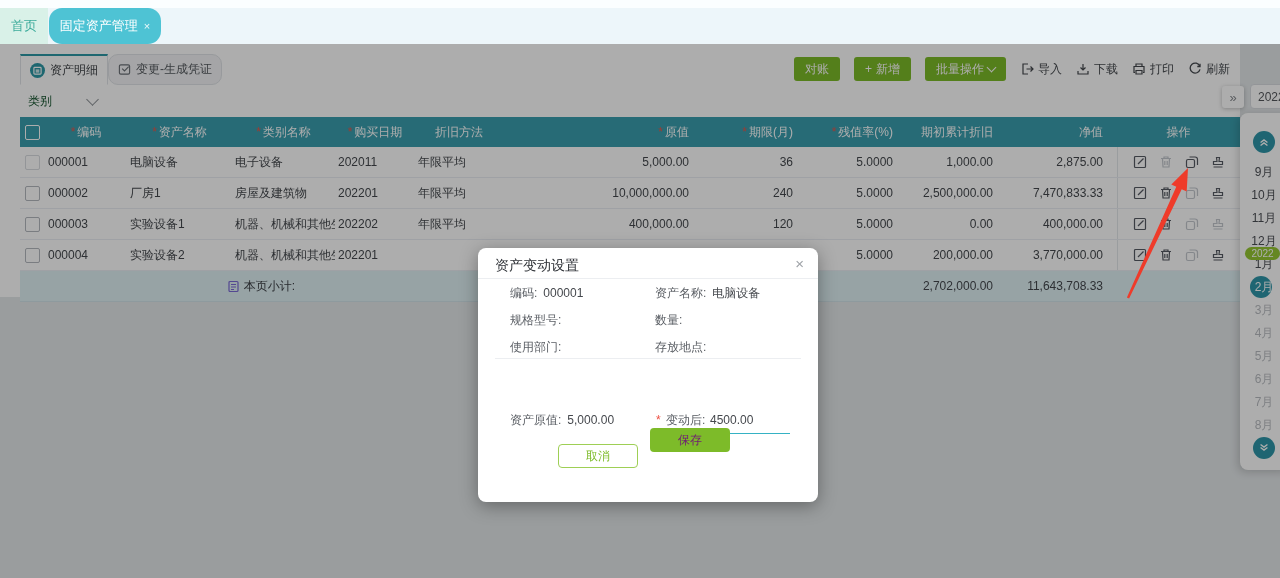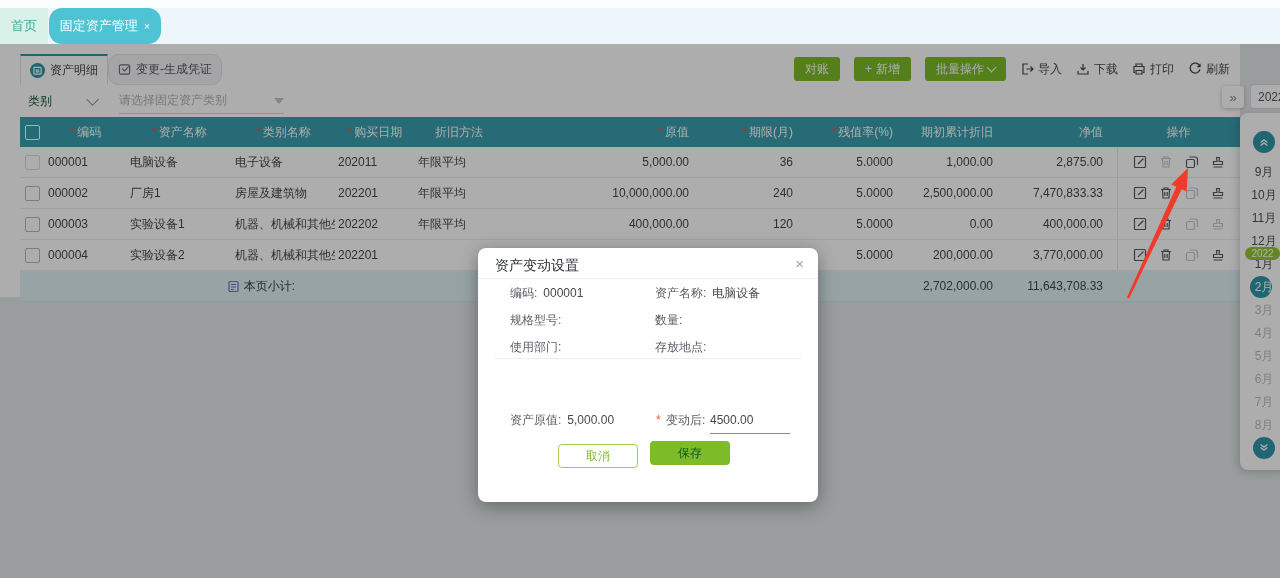--- a/index.html
+++ b/index.html
@@ -103,22 +103,22 @@
             display:flex;align-items:center;justify-content:space-between;cursor:pointer;}
   .m-select .sv{margin-left:17px;color:#45484d;}
   .m-input{position:absolute;left:232px;top:-2px;width:80px;height:26px;border:none;
            border-bottom:1px solid #35b2c4;color:#45484d;font-size:12px;font-family:inherit;outline:none;
            padding:0;background:transparent;}
   .m-star{position:absolute;left:178px;color:#ee4f43;}
   .m-after{position:absolute;left:188px;}
   .btn-cancel{position:absolute;left:80px;top:196px;width:80px;height:24px;background:#fff;
               border:1px solid #9ecf55;border-radius:4px;color:#7dbb29;font-size:12px;cursor:pointer;
               font-family:inherit;}
-  .btn-save{position:absolute;left:172px;top:193px;width:80px;height:24px;background:#7dbb29;
-            border:none;border-radius:4px;color:#14532d;font-size:12px;cursor:pointer;font-family:inherit;}
+  .btn-save{position:absolute;left:172px;top:180px;width:80px;height:24px;background:#7dbb29;
+            border:none;border-radius:4px;color:#701a75;font-size:12px;cursor:pointer;font-family:inherit;}
   
   .arrow-svg{position:absolute;left:0;top:0;width:1280px;height:578px;z-index:70;pointer-events:none;}
 </style>
 </head>
 <body>
 
 <div class="page">
 
   <div class="topbar">
     <div class="topstrip"></div>
@@ -190,24 +190,20 @@
           <path d="M12 1.8v2.7H9.3"></path>
       </svg>
       <span>刷新</span>
     </span>
   </div>
 
   <div class="filterbar">
     <span class="cat-label">
       <span>类别</span>
       <span class="chev"></span>
-    </span>
-    <span class="cat-select">
-      <span class="ph">请选择固定资产类别</span>
-      <span class="caret-down"></span>
     </span>
   </div>
 
   <div class="tbl">
     <div class="tr thead">
       <div class="cbwrap">
         <span class="cb hd"></span>
       </div>
 
     <div class="th"><span class="star">*</span>编码</div>

